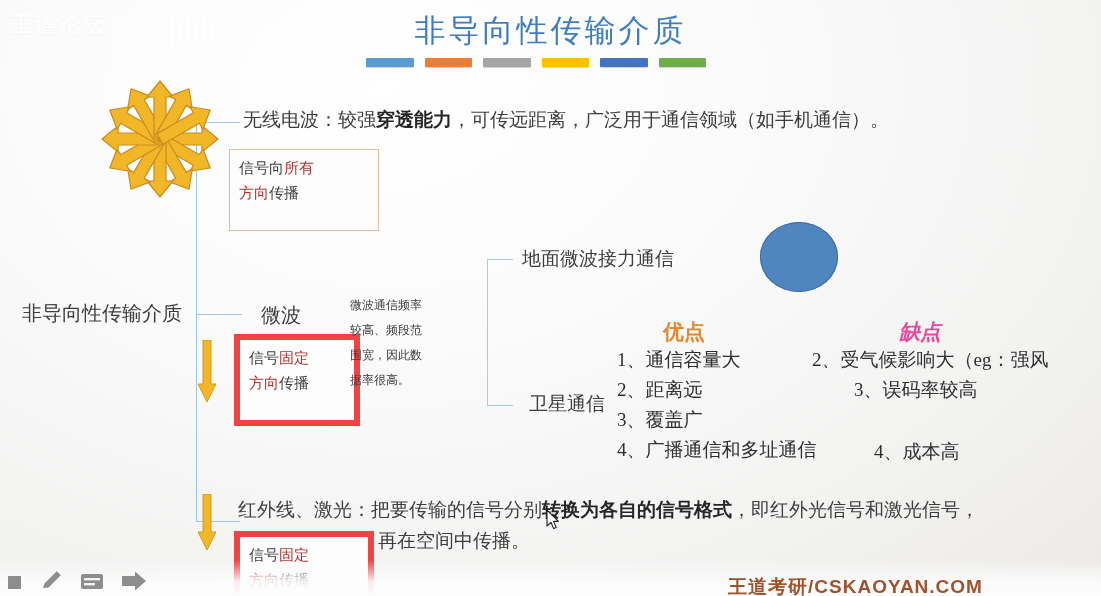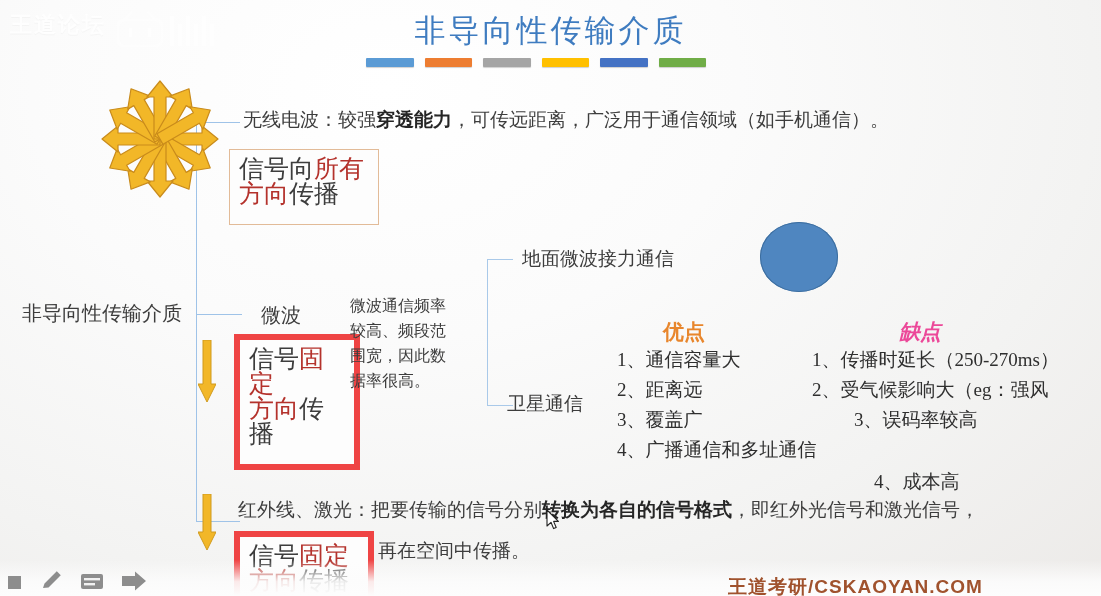--- a/index.html
+++ b/index.html
@@ -38,29 +38,29 @@
   .hline{height:1px;}
   .ln2{background:#a9c9e9;}
 
   
   .txt{font-size:19px;line-height:27px;color:#3d3d3d;white-space:nowrap;}
   .bold{font-weight:bold;color:#262626;}
   .red{color:#b4322c;}
 
   
   .note{
-    background:#fdfdfd;font-size:25px;line-height:25px;
-    padding:6px 9px 18px 9px;color:#3d3d3d;
+    background:#fdfdfd;font-size:15px;line-height:25px;
+    padding:6px 9px 24px 9px;color:#3d3d3d;
   }
   .note-orange{border:1px solid #e2bb98;}
   .note-blue{border:6px solid #ef4444;}
 
   
   #mw-desc{
-    font-size:16px;line-height:25px;color:#3d3d3d;width:135px;
+    font-size:12px;line-height:25px;color:#3d3d3d;width:135px;
   }
 
   
   .coltitle{font-size:21px;font-weight:bold;}
   .pro-title{color:#e8862c;text-align:center;}
   .con-title{color:#ec4899;font-style:italic;}
   .li{font-size:19px;line-height:30px;color:#2f2f2f;white-space:nowrap;}
 
   
   #globe{
@@ -201,49 +201,48 @@
 </div>
 
 <div class="abs" id="mw-desc" style="left:350px;top:293px;">
   <div>微波通信频率</div>
   <div>较高、频段范</div>
   <div>围宽，因此数</div>
   <div>据率很高。</div>
 </div>
 
 <div class="abs txt" style="left:522px;top:245px;">地面微波接力通信</div>
-<div class="abs txt" style="left:507px;top:390px;">卫星通信</div>
+<div class="abs txt" style="left:529px;top:390px;">卫星通信</div>
 
 <div class="abs" id="globe"></div>
 
 <div class="abs coltitle pro-title" style="left:663px;top:318px;">优点</div>
 <div class="abs" style="left:617px;top:345px;">
   <div class="li">1、通信容量大</div>
   <div class="li">2、距离远</div>
   <div class="li">3、覆盖广</div>
   <div class="li">4、广播通信和多址通信</div>
 </div>
 
 <div class="abs coltitle con-title" style="left:899px;top:318px;">缺点</div>
 <div class="abs" style="left:812px;top:345px;">
-  <div class="li">1、传播时延长（250-270ms）</div>
   <div class="li">2、受气候影响大（eg：强风</div>
   <div class="li" style="padding-left:42px;">3、误码率较高</div>
   <div class="li" style="padding-left:62px;margin-top:32px;">4、成本高</div>
 </div>
 
 <div class="abs" style="left:198px;top:494px;width:18px;height:56px;">
   <svg width="18" height="56" viewBox="0 0 18 56">
     <path d="M5,0 L13,0 L13,38 L18,38 L9,56 L0,38 L5,38 Z" fill="#f2b728" stroke="#d09a1c" stroke-width="1"></path>
   </svg>
 </div>
 
 <div class="abs txt" style="left:238px;top:494px;line-height:31px;">
   <span>红外线、激光：</span><span>把要传输的信号分别</span><span class="bold">转换为各自的信号格式</span><span>，即红外光信号和激光信号，</span>
-  <div style="padding-left:140px;margin-top:10px;">再在空间中传播。</div>
+  <div style="padding-left:140px;">再在空间中传播。</div>
 </div>
 
 <div class="abs note note-blue" style="left:234px;top:531px;width:110px;">
   <span>信号</span><span class="red">固定</span><br>
   <span class="red">方向</span><span>传播</span>
 </div>
 
 <div class="abs" id="bottomfade"></div>
 <div class="abs" id="footer"><span>王道考研/CSKAOYAN.COM</span></div>
 

